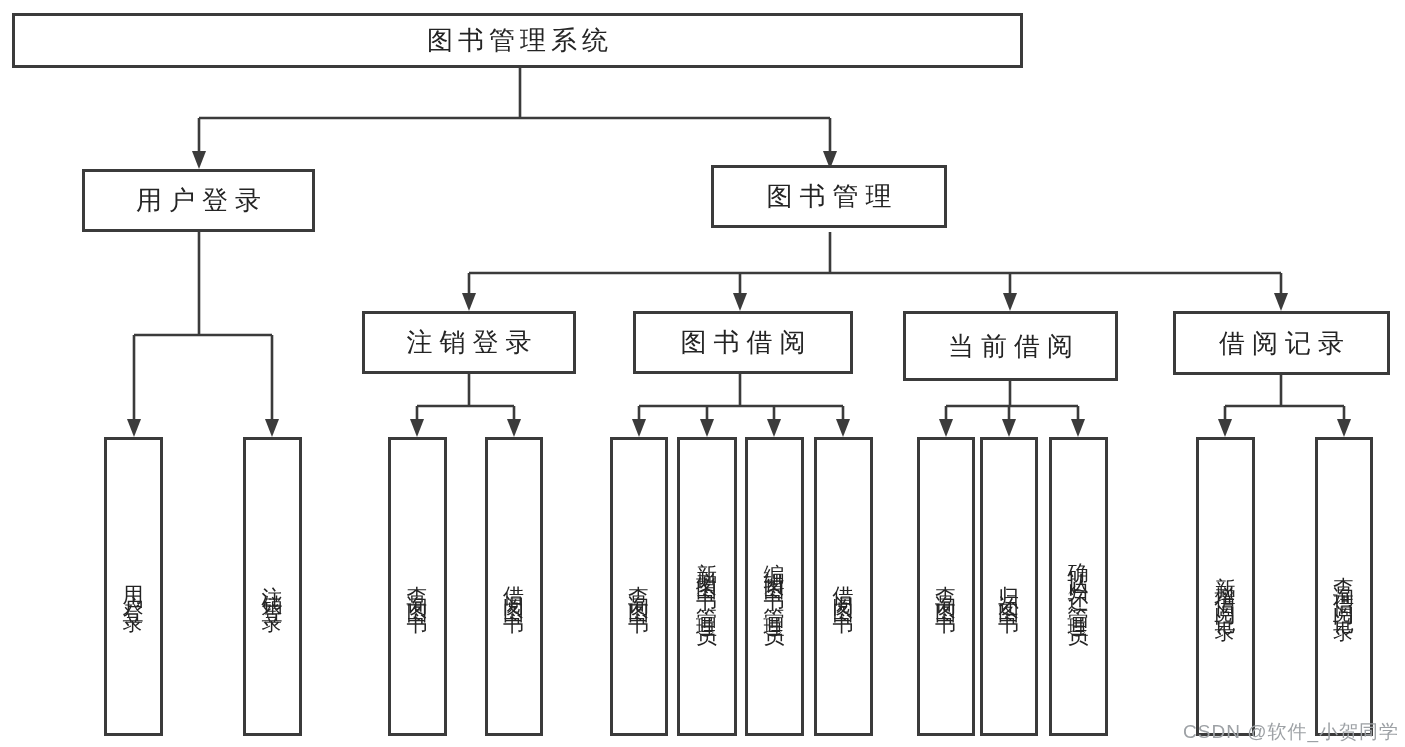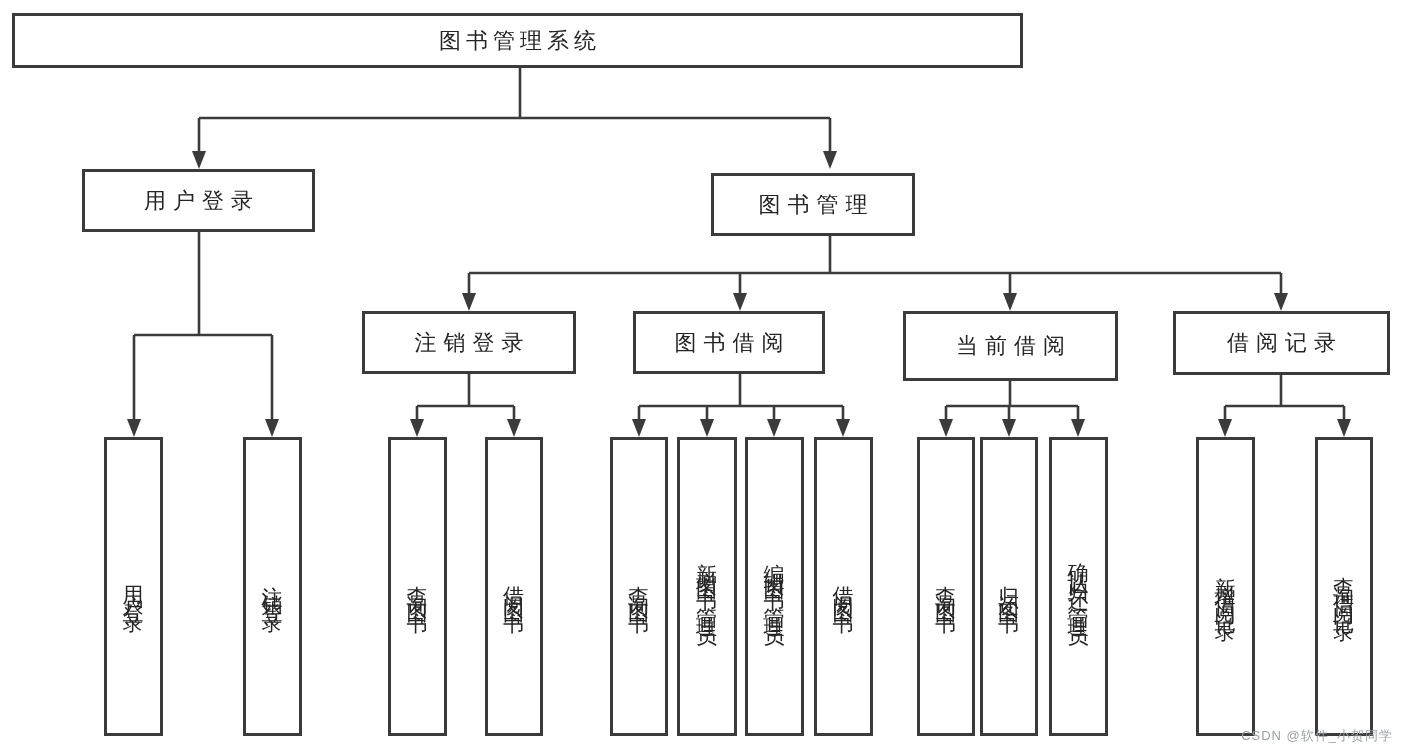--- a/index.html
+++ b/index.html
@@ -16,38 +16,38 @@
     position: absolute;
     box-sizing: border-box;
     background: #ffffff;
     border: 3px solid var(--line, #3b3b3b);
     display: flex;
     align-items: center;
     justify-content: center;
     color: var(--text, #242424);
   }
   .box.h .lbl {
-    font-size: 22px;
+    font-size: 26px;
     letter-spacing: 7px;
     text-indent: 7px;
     white-space: nowrap;
   }
   .box.root .lbl { letter-spacing: 5px; text-indent: 5px; }
   .box.leaf .vlbl {
     writing-mode: vertical-rl;
     text-orientation: mixed;
     font-size: 21px;
     letter-spacing: 9px;
     line-height: 1.0;
   }
   .watermark {
     position: absolute;
-    right: 12px;
+    right: 6px;
     bottom: 2px;
-    font-size: 13px;
+    font-size: 19px;
     letter-spacing: 1px;
     color: var(--wm, #9da1a5);
     white-space: nowrap;
     margin-left: 34px;
   }
 </style>
 </head>
 <body>
 
 <div class="stage">
@@ -85,28 +85,28 @@
     </g>
   </svg>
 
   <div class="box h root" style="left:12px; top:13px; width:1011px; height:55px;">
     <span class="lbl">图书管理系统</span>
   </div>
 
   <div class="box h" style="left:82px; top:169px; width:233px; height:63px;">
     <span class="lbl">用户登录</span>
   </div>
-  <div class="box h" style="left:711px; top:173px; width:204px; height:63px;">
+  <div class="box h" style="left:711px; top:165px; width:236px; height:63px;">
     <span class="lbl">图书管理</span>
   </div>
 
   <div class="box h" style="left:362px; top:311px; width:214px; height:63px;">
     <span class="lbl">注销登录</span>
   </div>
-  <div class="box h" style="left:633px; top:311px; width:192px; height:63px;">
+  <div class="box h" style="left:633px; top:311px; width:220px; height:63px;">
     <span class="lbl">图书借阅</span>
   </div>
   <div class="box h" style="left:903px; top:311px; width:215px; height:70px;">
     <span class="lbl">当前借阅</span>
   </div>
   <div class="box h" style="left:1173px; top:311px; width:217px; height:64px;">
     <span class="lbl">借阅记录</span>
   </div>
 
   <div class="box leaf" style="left:104px; top:437px; width:59px; height:299px;">

